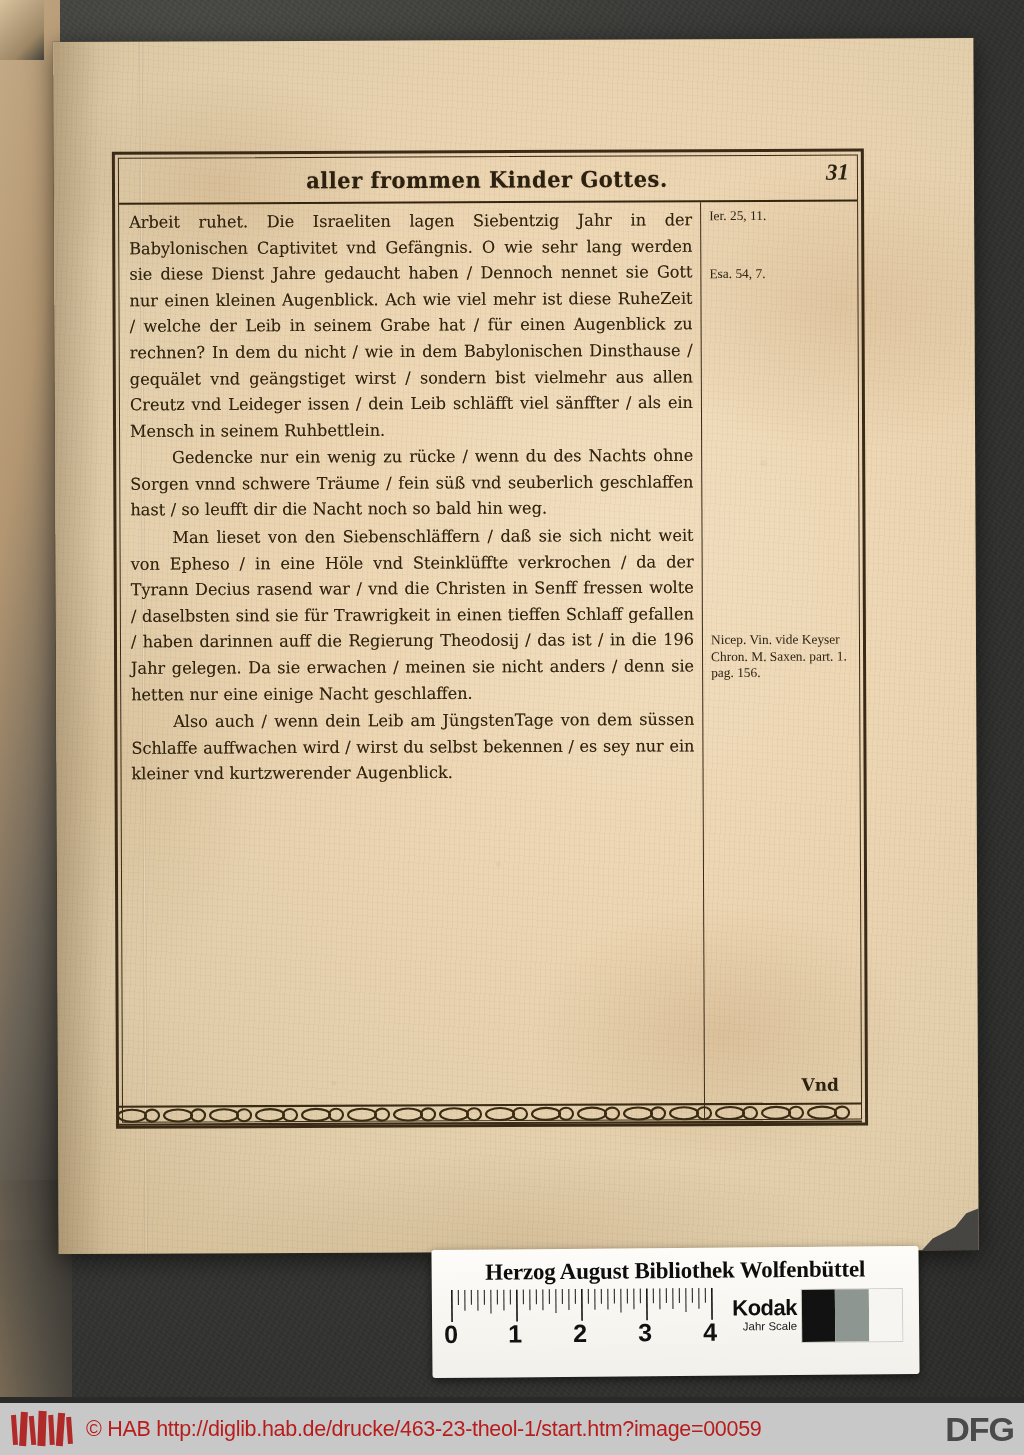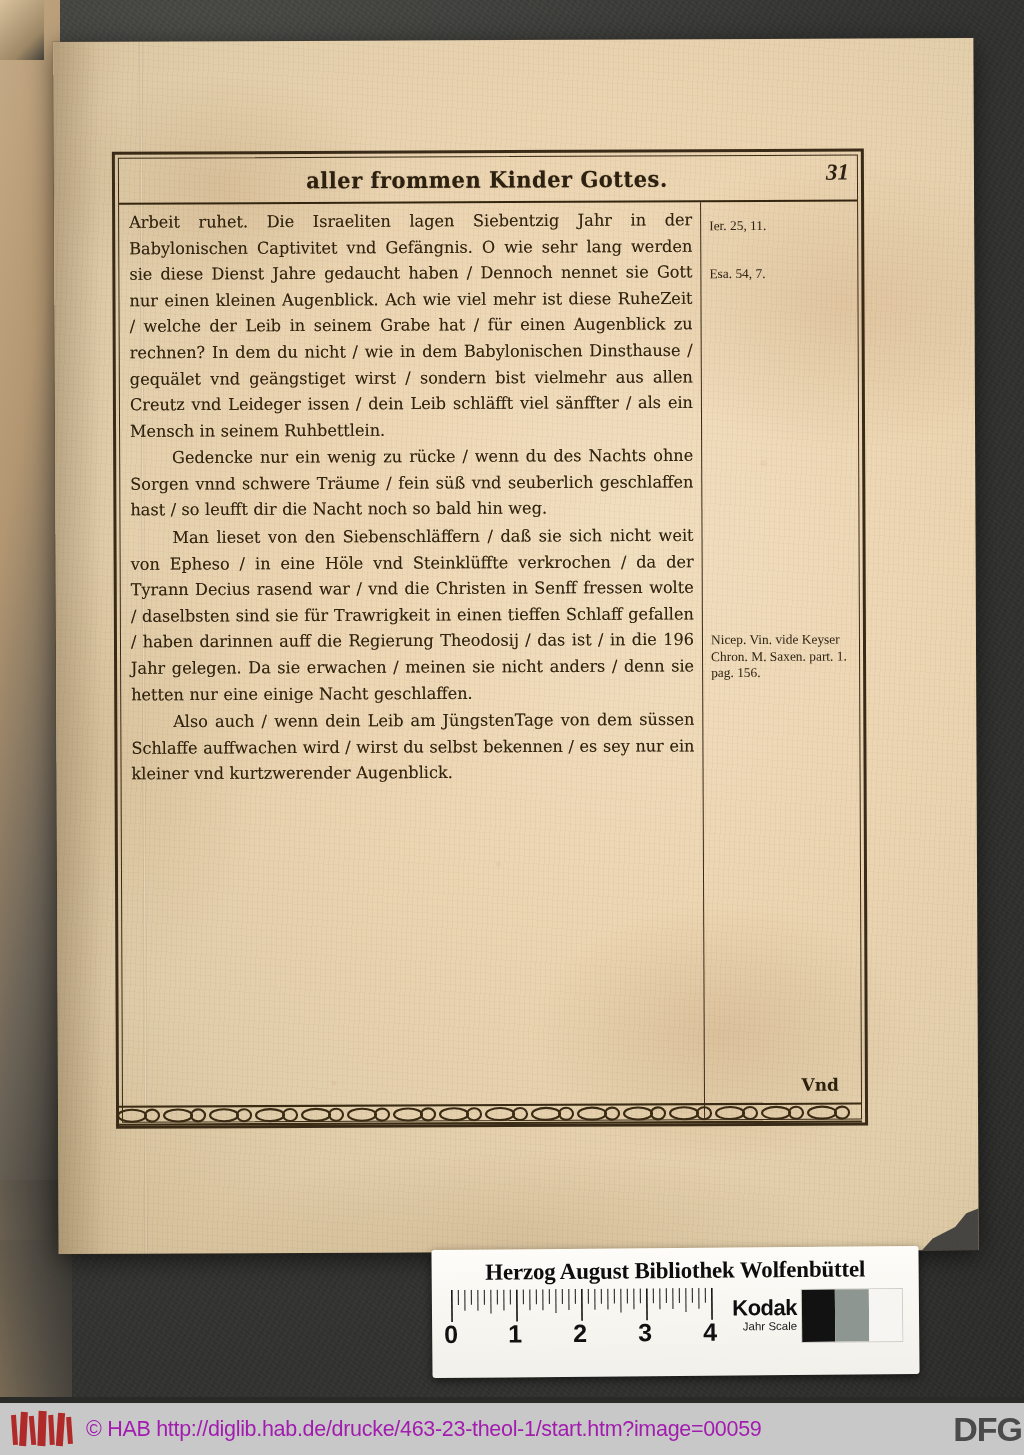--- a/index.html
+++ b/index.html
@@ -162,21 +162,21 @@
 
   
   .marginal{
     font-family:"Liberation Serif", serif;
     font-size:13.4px;
     line-height:16.5px;
     color:#2e2312;
     position:absolute;
     left:8px;right:4px;
   }
-  .marginal.m1{ top:16px; }
+  .marginal.m1{ top:6px; }
   .marginal.m2{ top:64px; }
   .marginal.m3{ top:422px;margin-top:8px; }
 
   
   #catchword{
     position:absolute;right:22px;bottom:24px;
     font-family:"DejaVu Serif", serif;
     font-weight:bold;
     font-size:17px;
     color:#2d2110;
@@ -246,30 +246,30 @@
     display:flex;align-items:center;
   }
   #hab-logo{
     width:78px;height:44px;margin-left:4px;flex:none;
     display:flex;align-items:center;justify-content:center;
   }
   #footer-url{
     flex:1;
     font-family:"Liberation Sans", sans-serif;
     font-size:21.5px;
-    color:#a21caf;
+    color:#b91c1c;
     white-space:nowrap;
     padding-left:4px;
     letter-spacing:-.3px;
   }
   #dfg{
     font-family:"Liberation Sans", sans-serif;
     font-weight:bold;font-size:34px;color:#4a4a4a;
     letter-spacing:-1px;
-    padding-right:2px;
+    padding-right:10px;
   }
   
   #footer-topline{
     position:absolute;left:0;bottom:52px;width:1024px;height:6px;
     background:#2a2a28;
   }
 </style>
 </head>
 <body>
 

